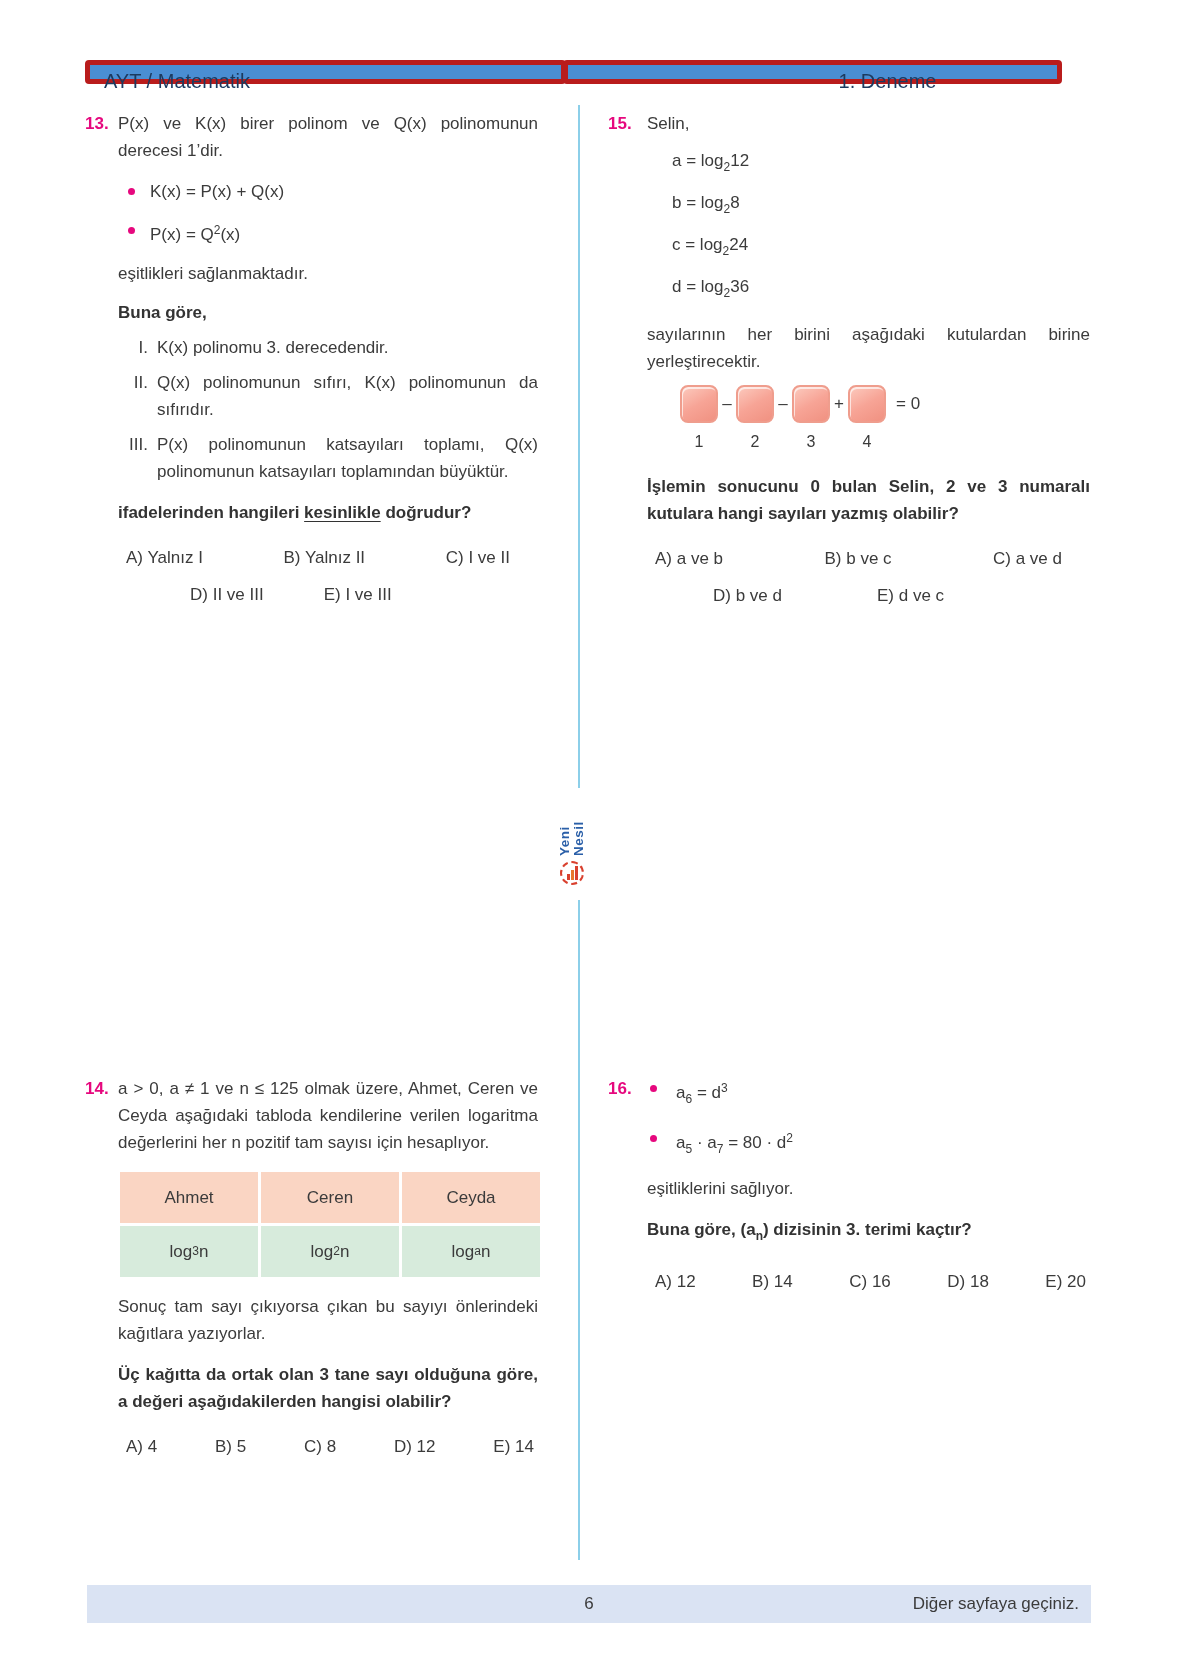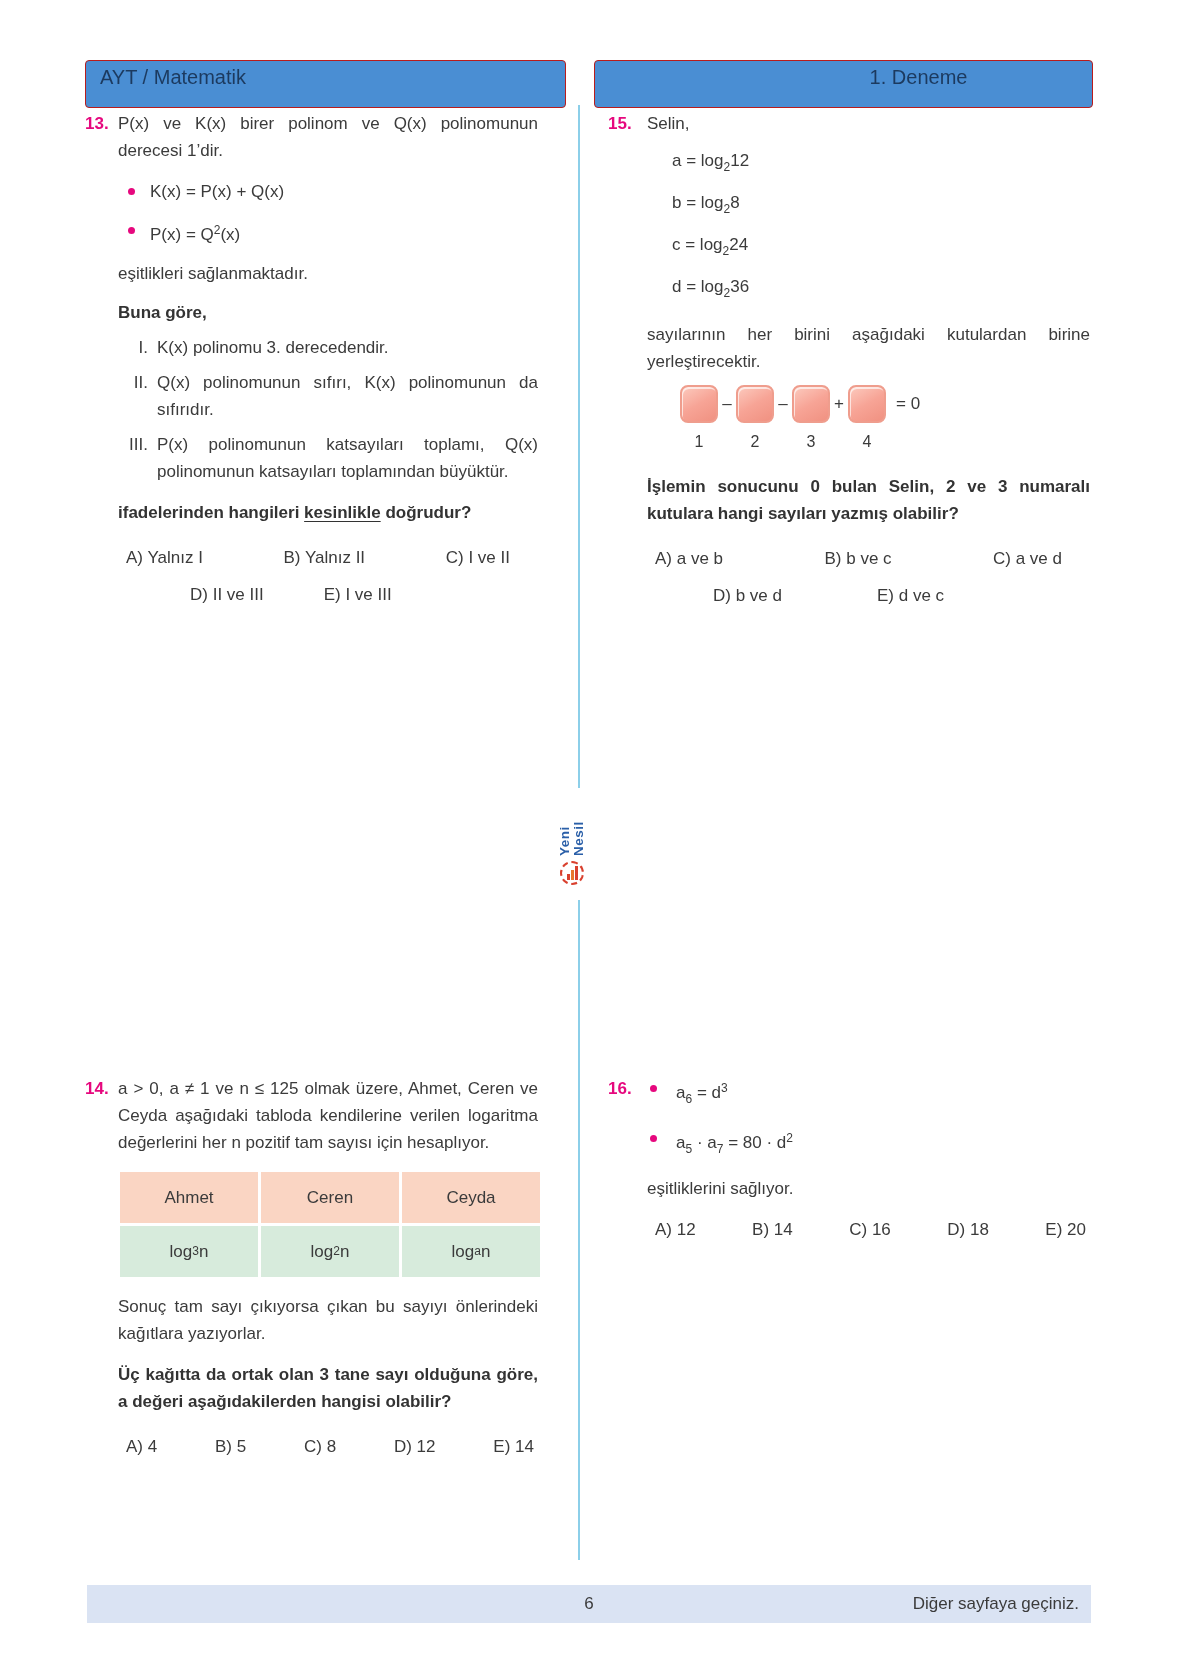--- a/index.html
+++ b/index.html
@@ -1,25 +1,25 @@
 <!DOCTYPE html>
 <html style="--accent_blue: #4a8ed3; --header_text: #1c3a5f; --magenta: #e6087e; --text: #3b3b3b; --salmon_header: #fad5c3; --mint_cell: #d7ebdc; --box_fill: #f7a496; --box_border: #ef9d8d; --footer_bg: #dae3f3; --divider: #8ccfe9; --brand_blue: #2a5fa8; --brand_red: #d9402e;"><head>
 <meta charset="utf-8">
 <style>
   html,body{margin:0;padding:0;background:#fff;}
   .page{position:relative;width:1190px;height:1672px;background:#fff;
         font-family:"Liberation Sans",sans-serif;color:var(--text,#3b3b3b);
         font-size:17px;line-height:27px;overflow:hidden;}
 
   
-  .hbar{position:absolute;top:60px;height:48px;background:var(--accent_blue,#4a8ed3);
-        border:1px solid #b91c1c;border-radius:4px;box-sizing:border-box;
+  .hbar{position:absolute;top:60px;height:24px;background:var(--accent_blue,#4a8ed3);
+        border:5px solid #b91c1c;border-radius:4px;box-sizing:border-box;
         color:var(--header_text,#1c3a5f);font-size:20px;line-height:33px;}
   .hbar-left{left:85px;width:481px;padding-left:14px;}
-  .hbar-right{left:594px;width:499px;text-align:center;padding-left:150px;box-sizing:border-box;}
+  .hbar-right{left:563px;width:499px;text-align:center;padding-left:150px;box-sizing:border-box;}
 
   
   .divider{position:absolute;left:578px;top:105px;width:2px;height:1455px;background:var(--divider,#8ccfe9);}
   .brand{position:absolute;left:549px;top:788px;width:46px;height:112px;background:#fff;
          display:flex;flex-direction:column;align-items:center;justify-content:flex-start;}
   .brand-text{writing-mode:vertical-rl;transform:rotate(180deg);font-weight:bold;font-size:13.5px;
               letter-spacing:.5px;color:var(--brand_blue,#2a5fa8);height:68px;line-height:14px;}
   .brand-circle{width:24px;height:24px;margin-top:5px;border:2px dashed var(--brand_red,#d9402e);
                 border-radius:50%;display:flex;align-items:flex-end;justify-content:center;gap:1px;
                 box-sizing:border-box;padding-bottom:3px;}
@@ -227,20 +227,21 @@
     <div class="qbody">
       <div class="bullet">
         <span class="dot"></span>
         <span><span>a</span><span class="sub">6</span><span> = d</span><span class="sup">3</span></span>
       </div>
       <div class="bullet">
         <span class="dot"></span>
         <span><span>a</span><span class="sub">5</span><span> · a</span><span class="sub">7</span><span> = 80 · d</span><span class="sup">2</span></span>
       </div>
       <p style="margin-bottom:14px;">eşitliklerini sağlıyor.</p>
+      <p class="bold" style="margin-bottom:18px;"><span>Buna göre, (a</span><span class="sub">n</span><span>) dizisinin 3. terimi kaçtır?</span></p>
       <div class="opts opts-between" style="padding-right:4px;">
         <span>A) 12</span>
         <span>B) 14</span>
         <span>C) 16</span>
         <span>D) 18</span>
         <span>E) 20</span>
       </div>
     </div>
   </section>
 

